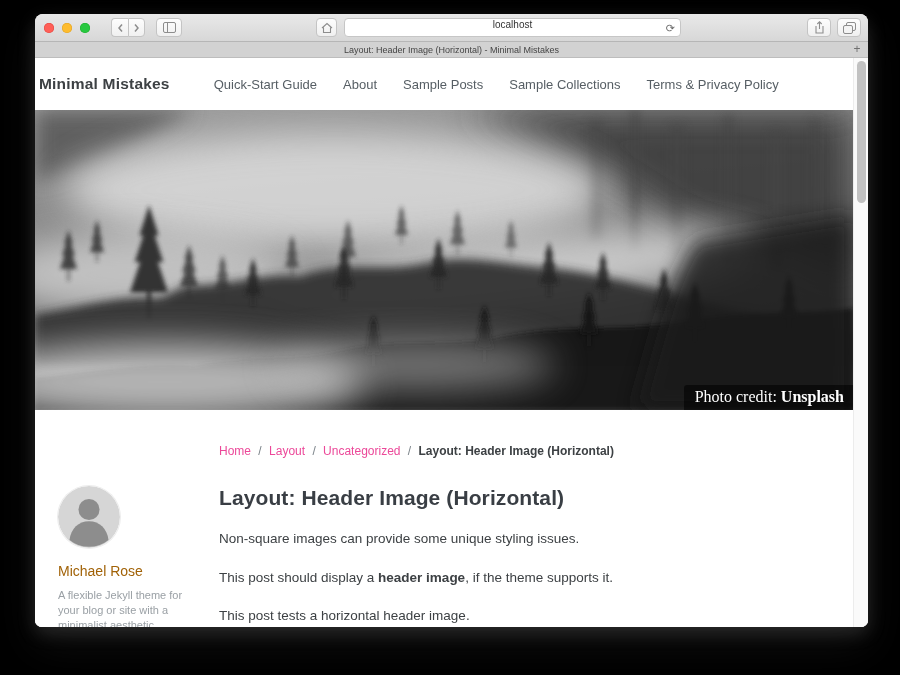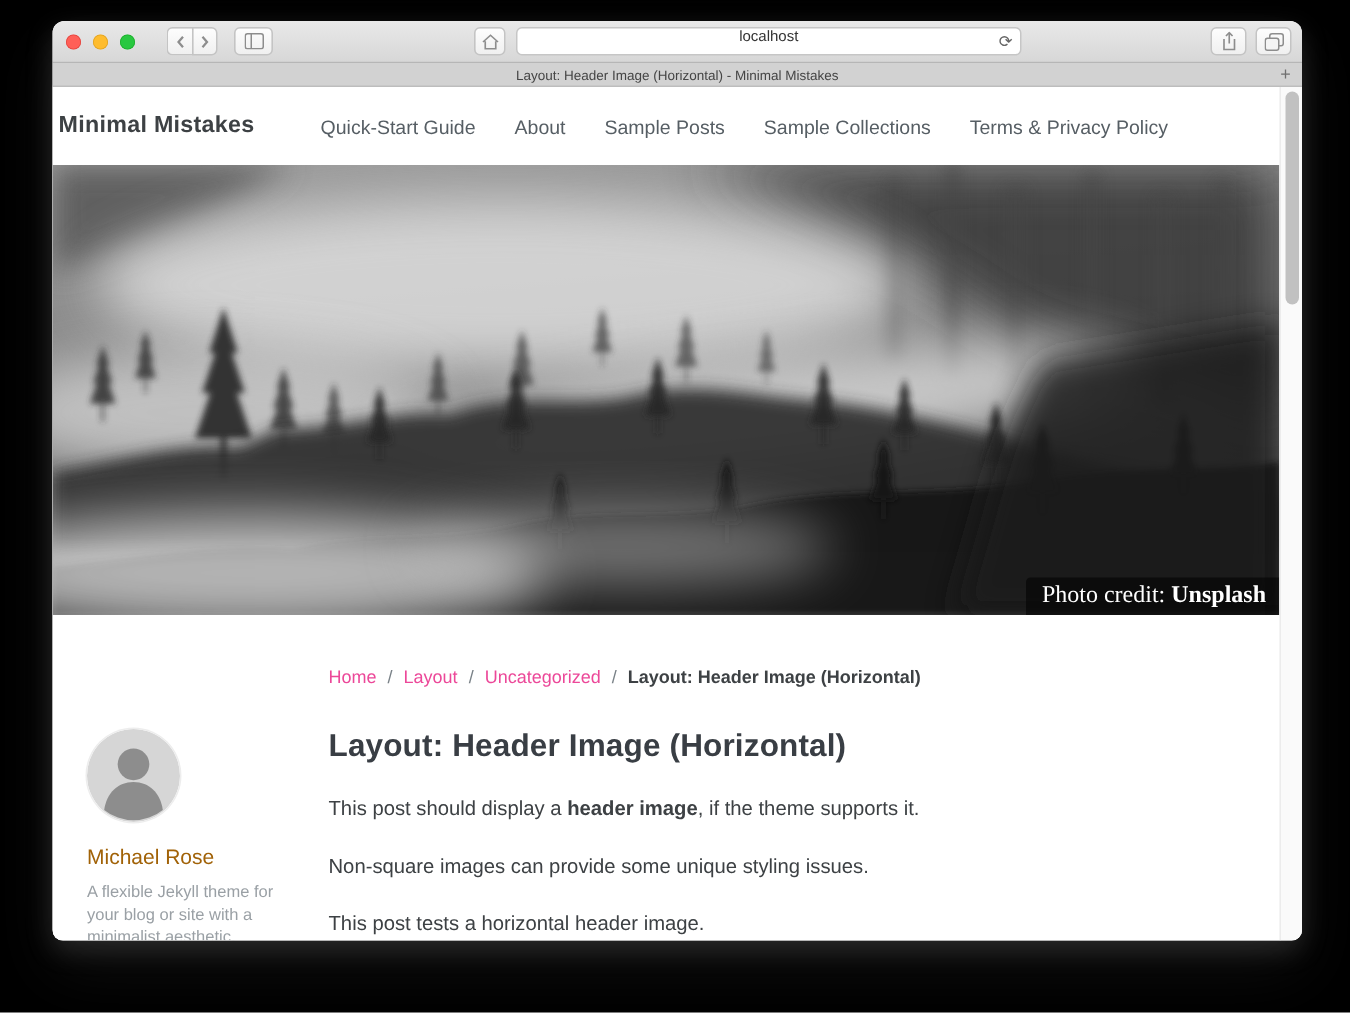--- a/index.html
+++ b/index.html
@@ -294,22 +294,22 @@
                 <path d="M50 57 C33 57 21 69 18.5 87 A50 50 0 0 0 81.5 87 C79 69 67 57 50 57 Z" fill="#8d8d8d"></path>
               </svg>
             </div>
             <div class="author-name">Michael Rose</div>
             <div class="author-bio">A flexible Jekyll theme for your blog or site with a minimalist aesthetic.</div>
           </div>
 
           <div class="article-col">
             <h1 class="post-title">Layout: Header Image (Horizontal)</h1>
             <div class="post-body">
+              <p>Non-square images can provide some unique styling issues.</p>
               <p><span>This post should display a </span><strong>header image</strong><span>, if the theme supports it.</span></p>
-              <p>Non-square images can provide some unique styling issues.</p>
               <p>This post tests a horizontal header image.</p>
             </div>
           </div>
 
         </div>
       </div>
     </div>
 
     <div class="scrollbar">
       <div class="scroll-thumb"></div>

